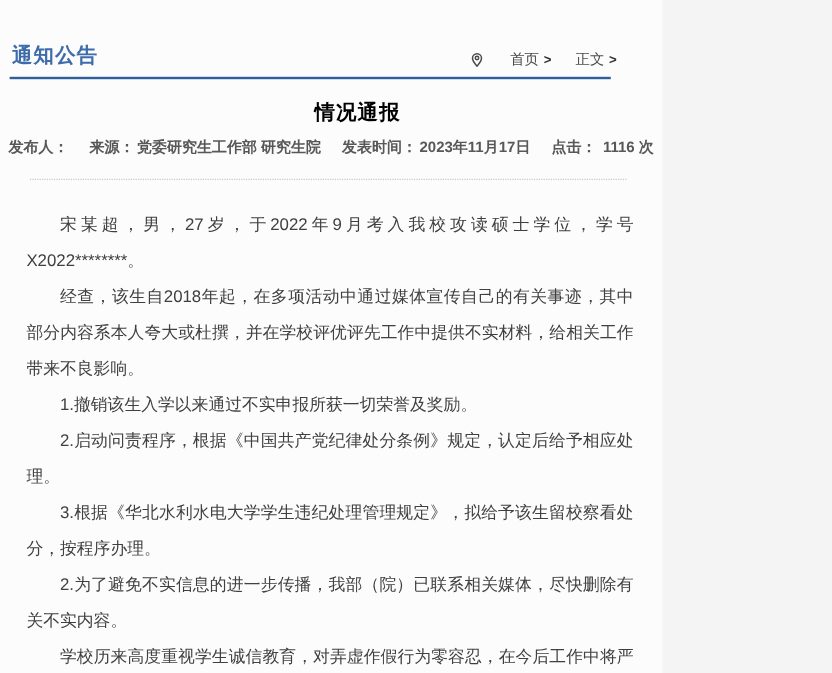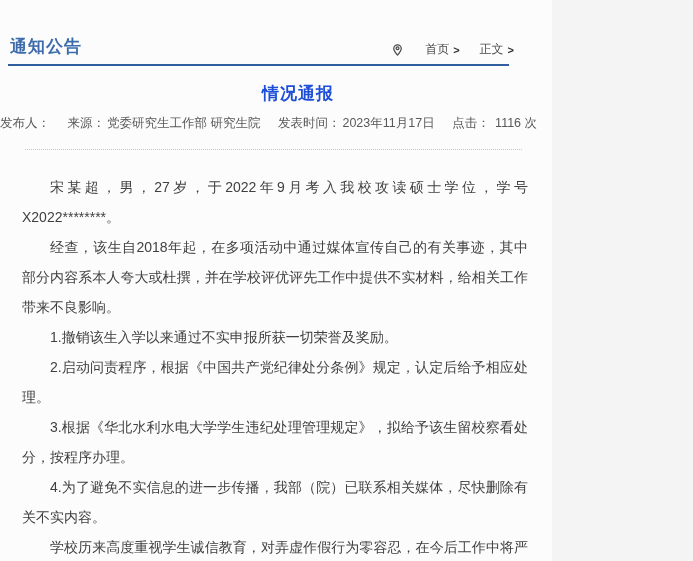--- a/index.html
+++ b/index.html
@@ -53,29 +53,31 @@
     background: #2f5f9e;
     margin: 6px 43px 0 8px;
     border: none;
   }
   
   .article-title {
     margin: 16px 0 0 0;
     text-align: center;
     font-size: 17px;
     font-weight: 600;
-    color: #1d4ed8;
+    color: #000000;
     letter-spacing: 1px;
     padding-left: 44px;
   }
   .meta-row {
     margin-top: 10px;
+    text-align: center;
     font-size: 12.5px;
     color: #585858;
     white-space: nowrap;
+    font-weight: bold;
   }
   .meta-row .m-label { margin-left: 14px; }
   .meta-row .m-label:first-child { margin-left: 0; }
   .meta-row .m-value { margin-left: 2px; }
   .dotted-rule {
     border: none;
     border-top: 1px dotted #c6c6c6;
     margin: 17px 30px 0 25px;
   }
   
@@ -133,21 +135,21 @@
   </div>
 
   <hr class="dotted-rule">
 
   <div class="article-body">
     <p>宋某超，男，27岁，于2022年9月考入我校攻读硕士学位，学号X2022********。</p>
     <p>经查，该生自2018年起，在多项活动中通过媒体宣传自己的有关事迹，其中部分内容系本人夸大或杜撰，并在学校评优评先工作中提供不实材料，给相关工作带来不良影响。</p>
     <p>1.撤销该生入学以来通过不实申报所获一切荣誉及奖励。</p>
     <p>2.启动问责程序，根据《中国共产党纪律处分条例》规定，认定后给予相应处理。</p>
     <p>3.根据《华北水利水电大学学生违纪处理管理规定》，拟给予该生留校察看处分，按程序办理。</p>
-    <p>4.为了避免不实信息的进一步传播，我部（院）已联系相关媒体，尽快删除有关不实内容。</p>
+    <p>2.为了避免不实信息的进一步传播，我部（院）已联系相关媒体，尽快删除有关不实内容。</p>
     <p>学校历来高度重视学生诚信教育，对弄虚作假行为零容忍，在今后工作中将严格把关，避免发生类似问题。感谢广大师生及社会各界对学校研究生教育管理工作的关注和监督。</p>
   </div>
 
   <div class="signature">
     <p class="sig-org">党委研究生工作部　研究生院</p>
 
   </div>
 
 </div>
 

